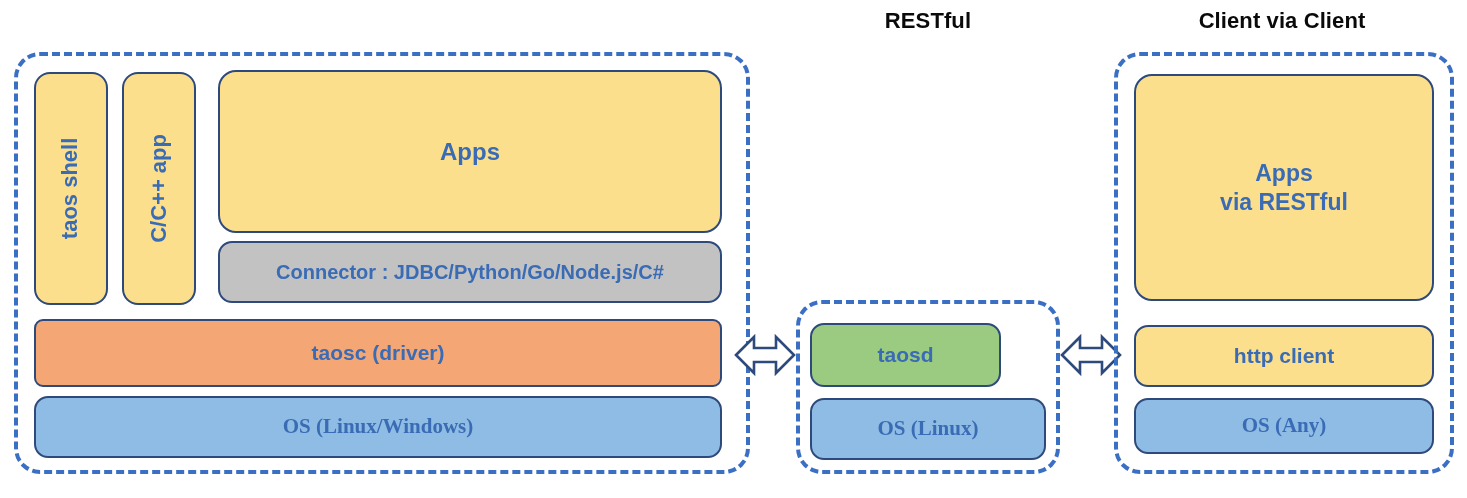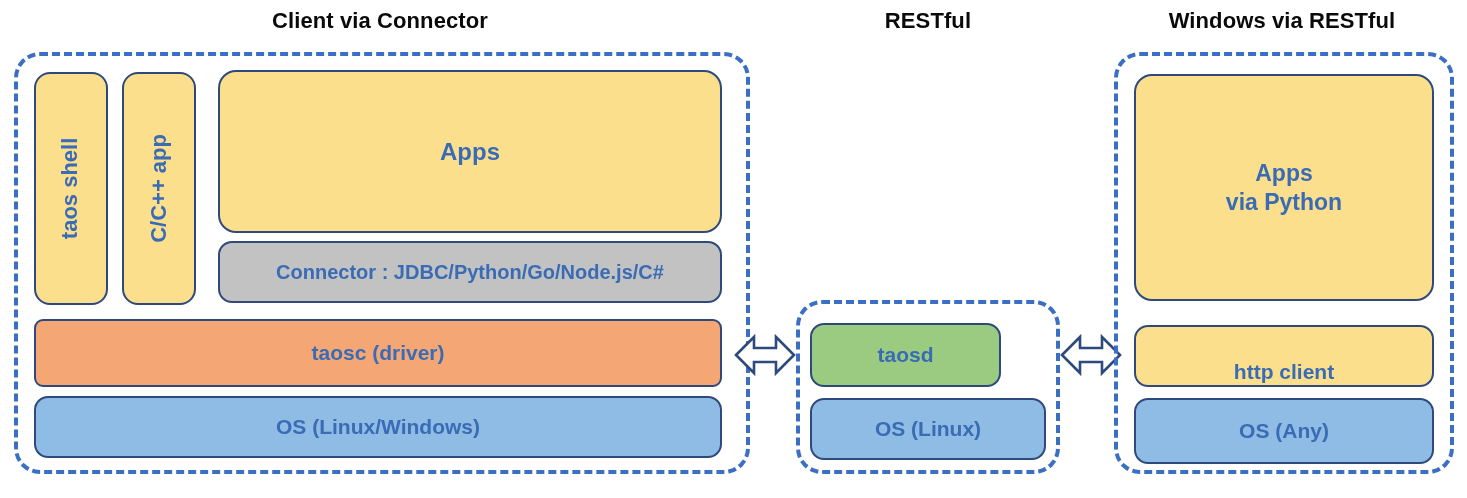--- a/index.html
+++ b/index.html
@@ -49,21 +49,21 @@
     align-items: center;
     justify-content: center;
     color: #3A6BB5;
     font-weight: bold;
     font-size: 21px;
     line-height: 1.22;
     text-align: center;
   }
   .box.yellow { background: #FBDF8C; }
   .box.orange { background: #F4A774; }
-  .box.blue   { background: #8FBCE4; }
+  .box.blue   { background: #8FBCE4; font-family: Liberation Serif, serif; }
   .box.green  { background: #9ACB80; }
   .box.gray   { background: #C2C2C2; }
 
   
   .box.vertical {
     border-radius: 16px;
   }
   .box.vertical .vtext {
     transform: rotate(-90deg);
     white-space: nowrap;
@@ -78,25 +78,24 @@
   
   .arrow {
     position: absolute;
   }
 </style>
 </head>
 <body>
 
 <div id="canvas">
 
-  <div class="section-title" style="left:230px; top:8px; width:300px;">Client via Connector</div>
 
   <div class="section-title" style="left:778px; top:8px; width:300px;">RESTful</div>
 
-  <div class="section-title" style="left:1122px; top:8px; width:320px;">Windows via RESTful</div>
+  <div class="section-title" style="left:1122px; top:8px; width:320px;">Client via Client</div>
 
   <div class="group" style="left:14px; top:52px; width:736px; height:422px;"></div>
 
   <div class="box yellow vertical" style="left:34px; top:72px; width:74px; height:233px;">
     <span class="vtext label">taos shell</span>
   </div>
 
   <div class="box yellow vertical" style="left:122px; top:72px; width:74px; height:233px;">
     <span class="vtext label">C/C++ app</span>
   </div>
@@ -133,25 +132,25 @@
 
   <svg class="arrow" style="left:1060px; top:330px;" width="62" height="50" viewBox="0 0 62 50">
     <polygon points="2,25 20,7 20,18 42,18 42,7 60,25 42,43 42,32 20,32 20,43" fill="#ffffff" stroke="#2E4A7D" stroke-width="2.6" stroke-linejoin="miter"></polygon>
   </svg>
 
   <div class="group" style="left:1114px; top:52px; width:340px; height:422px;"></div>
 
   <div class="box yellow fs-restapps" style="left:1134px; top:74px; width:300px; height:227px; border-radius:18px;">
     <span class="label">
       <span>Apps</span><br>
-      <span>via Python</span>
+      <span>via RESTful</span>
     </span>
   </div>
 
-  <div class="box yellow" style="left:1134px; top:325px; width:300px; height:62px;align-items:flex-end;">
+  <div class="box yellow" style="left:1134px; top:325px; width:300px; height:62px;">
     <span class="label">http client</span>
   </div>
 
-  <div class="box blue" style="left:1134px; top:398px; width:300px; height:66px;">
+  <div class="box blue" style="left:1134px; top:398px; width:300px; height:56px;">
     <span class="label">OS (Any)</span>
   </div>
 
 </div>
 
 </body></html>

